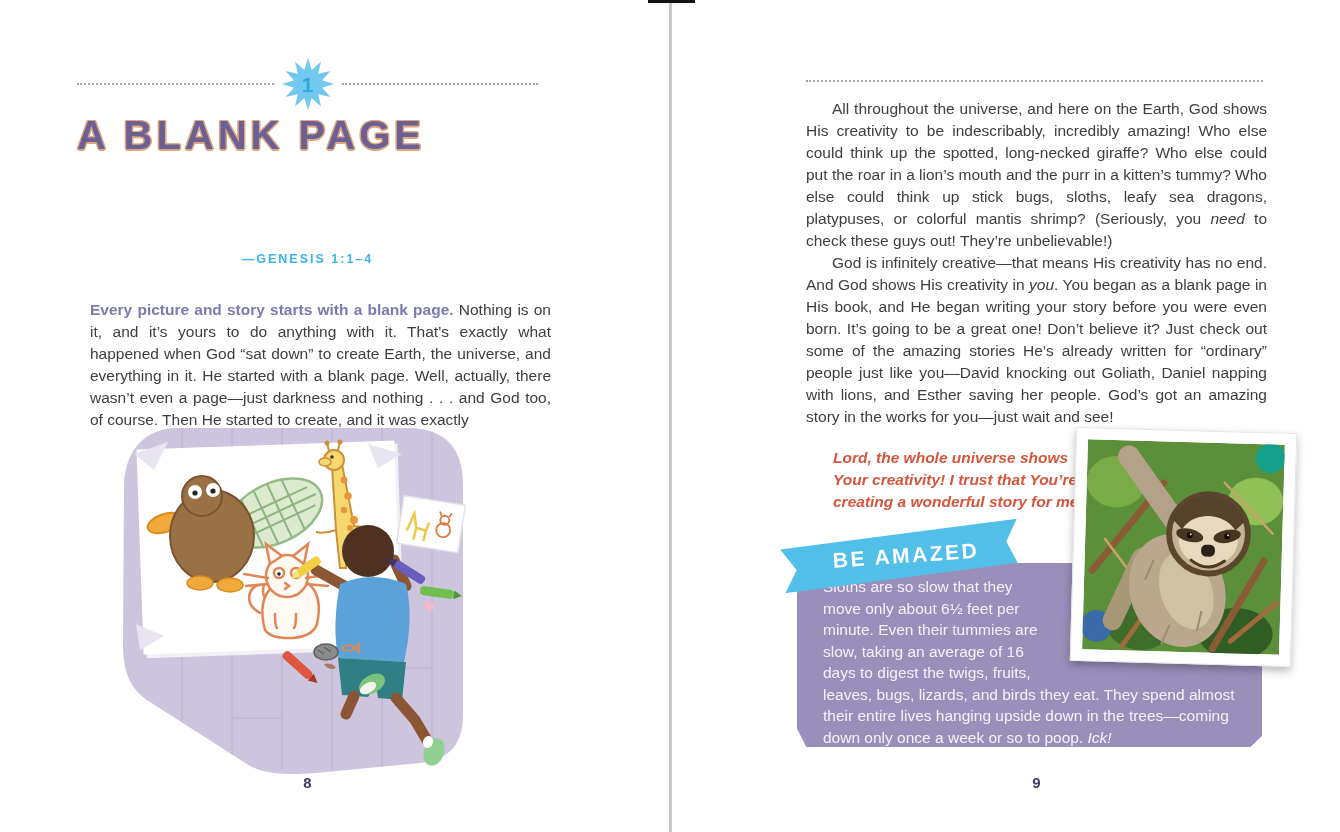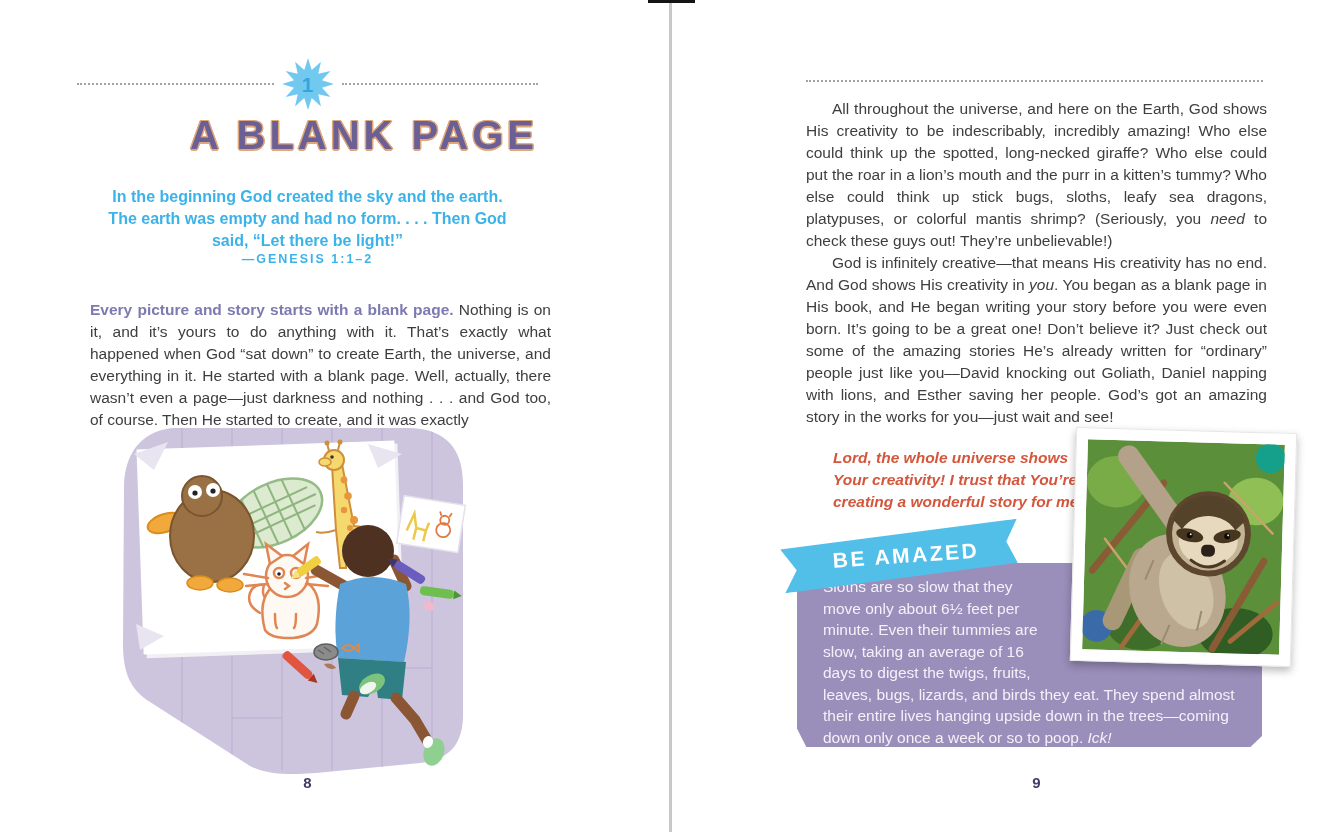--- a/index.html
+++ b/index.html
@@ -16,21 +16,21 @@
   .ind { text-indent:26px; }
   .lead { font-weight:bold; color:var(--lead-purple,#7c7ab0); }
 
   
   .chapter-header { position:absolute; left:77px; top:54px; width:461px; height:60px; display:flex; align-items:center; }
   .dots { flex:1; height:0; border-top:2px dotted #a3a3a3; }
   .starburst { position:relative; width:58px; height:58px; margin:0 5px; }
   .starburst svg { width:58px; height:58px; display:block; }
   .chapter-num { position:absolute; inset:0; display:flex; align-items:center; justify-content:center; font-weight:bold; font-size:21px; color:#35a5dc; padding-top:1px; }
 
-  .title { position:absolute; left:77px; top:113px; width:461px; text-align:right; font-size:40px; font-weight:bold; letter-spacing:4px; color:var(--title-purple,#6b6095);
+  .title { position:absolute; left:77px; top:113px; width:461px; text-align:left; font-size:40px; font-weight:bold; letter-spacing:4px; color:var(--title-purple,#6b6095);
     text-shadow:1.5px 0 var(--title-outline,#e0a77b), -1.5px 0 var(--title-outline,#e0a77b), 0 1.5px var(--title-outline,#e0a77b), 0 -1.5px var(--title-outline,#e0a77b),
       1px 1px var(--title-outline,#e0a77b), -1px 1px var(--title-outline,#e0a77b), 1px -1px var(--title-outline,#e0a77b), -1px -1px var(--title-outline,#e0a77b); }
 
   .verse { position:absolute; left:77px; top:186px; width:461px; padding:0 30px; text-align:center; font-weight:bold; font-size:16px; line-height:22px; color:var(--accent-blue,#3bb3e8); }
   .attribution { position:absolute; left:77px; top:252px; width:461px; text-align:center; font-weight:bold; font-size:12.5px; letter-spacing:2px; color:var(--accent-blue,#3bb3e8); }
 
   .left-body { position:absolute; left:77px; top:299px; width:461px;margin-left:13px; }
 
   .illustration { position:absolute; left:110px; top:418px; width:366px; height:356px; }
   .illustration svg { width:100%; height:100%; display:block; }
@@ -71,22 +71,21 @@
       <svg viewBox="0 0 56 56">
         <polygon fill="#72c9f0" points="28,3 31.6,14.5 40.5,6.4 37.9,18.1 49.7,15.5 41.5,24.4 53,28 41.5,31.6 49.7,40.5 37.9,37.9 40.5,49.7 31.6,41.5 28,53 24.4,41.5 15.5,49.7 18.1,37.9 6.4,40.5 14.5,31.6 3,28 14.5,24.4 6.4,15.5 18.1,18.1 15.5,6.4 24.4,14.5"></polygon>
       </svg>
       <span class="chapter-num">1</span>
     </div>
     <div class="dots"></div>
   </div>
 
   <h1 class="title">A BLANK PAGE</h1>
 
-  <div class="verse">In the beginning God created the sky and the earth. The earth was empty and had no form. . . . Then God said, “Let there be light!”</div>
-  <div class="attribution">—GENESIS 1:1–2</div>
+  <div class="attribution">—GENESIS 1:1–4</div>
 
   <p class="left-body body-text"><span class="lead">Every picture and story starts with a blank page.</span><span> Nothing is on it, and it’s yours to do anything with it. That’s exactly what happened when God “sat down” to create Earth, the universe, and everything in it. He started with a blank page. Well, actually, there wasn’t even a page—just darkness and nothing . . . and God too, of course. Then He started to create, and it was exactly</span></p>
 
   <div class="illustration">
     <svg viewBox="0 0 366 356">
       <defs>
         <clipPath id="blobClip">
           <path d="M62,10 C30,14 15,36 14,68 L13,226 C13,256 21,272 40,284 L140,348 C158,357 180,357 206,355 L310,345 C343,341 354,323 353,292 L353,66 C353,31 336,11 300,10 Z"></path>
         </clipPath>
       </defs>

